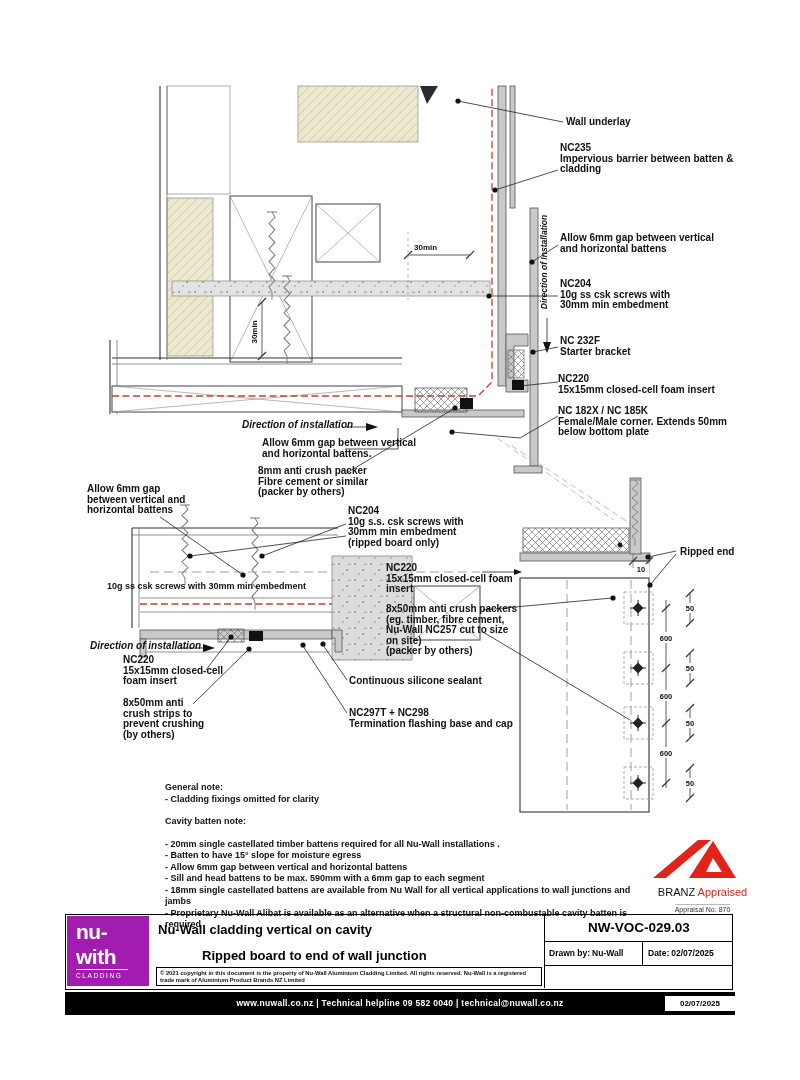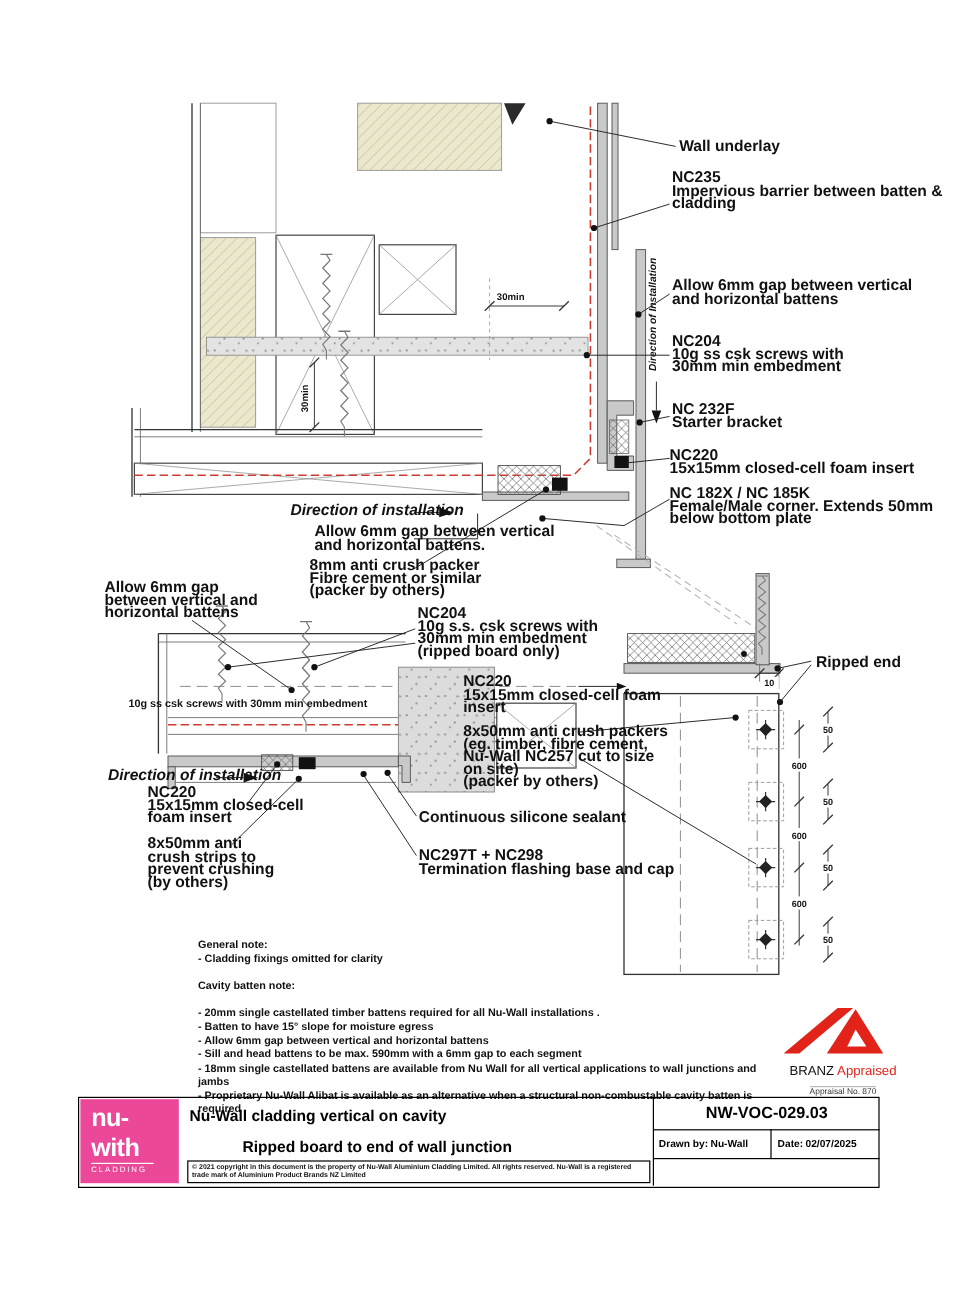--- a/index.html
+++ b/index.html
@@ -18,33 +18,33 @@
   .tick{stroke:#333;stroke-width:1.1}
   .dsh{stroke:#888;stroke-width:.8;stroke-dasharray:9 5;fill:none}
   .dashthin{stroke:#999;stroke-width:.7;stroke-dasharray:3 3;fill:none}
   .proj{stroke:#b5b5b5;stroke-width:.9;stroke-dasharray:6 4;fill:none}
   .dot{fill:#111}
   .scr{stroke:#777;stroke-width:.9;fill:none}
   .dbox{fill:none;stroke:#999;stroke-width:.8;stroke-dasharray:3 2}
   .dimtxt{font-size:7.5px;font-weight:700}
   .dimtxt30{font-size:8px;font-weight:700}
   .dirv{font-size:8.5px;font-weight:700;font-style:italic}
-  .ann{position:absolute;font-size:13px;line-height:10.5px;font-weight:700;color:#111;
+  .ann{position:absolute;font-size:10px;line-height:10.5px;font-weight:700;color:#111;
     white-space:pre-line;}
   .ann.it{font-style:italic;}
   .notes{position:absolute;left:165px;top:782px;width:470px;color:#111;}
   .notes .nt{font-size:9px;font-weight:700;line-height:11.5px;}
   .notes .sp{height:11px;}
   .branz{position:absolute;left:645px;top:832px;width:115px;text-align:center;}
   .branz .line1{font-size:11px;font-weight:400;}
   .branz .brand{color:#111;} .branz .appr{color:#e2231a;}
   .branz .no{font-size:7px;color:#333;border-top:1px solid #bbb;display:inline-block;
     padding-top:1px;margin-top:1px;}
   .tblock{position:absolute;left:65px;top:914px;width:668px;height:76px;border:1.6px solid #000;box-sizing:border-box;}
-  .logo{position:absolute;left:1px;top:1px;width:82px;height:70px;background:#ec4899;color:#fff;
+  .logo{position:absolute;left:1px;top:1px;width:82px;height:70px;background:#a21caf;color:#fff;
     padding-left:9px;box-sizing:border-box;}
   .logo .big{font-size:21px;font-weight:700;line-height:19px;letter-spacing:-.5px;margin-top:6px;}
   .logo .rule{width:52px;border-top:1.5px solid #fff;margin:3px 0 2px 0;}
   .logo .sub{font-size:6.5px;letter-spacing:1.6px;}
   .t1{position:absolute;left:92px;top:7px;font-size:13px;font-weight:700;}
   .t2{position:absolute;left:92px;top:33px;font-size:13px;font-weight:700;padding-left:44px;}
   .copyr{position:absolute;left:90px;top:52px;width:386px;height:19px;border:1px solid #000;
     font-size:5.8px;line-height:7px;font-weight:700;padding:2px 3px;box-sizing:border-box;color:#111;}
   .rblock{position:absolute;left:478px;top:0;width:188px;height:73px;border-left:1.4px solid #000;}
   .dno{position:absolute;left:0;top:0;width:188px;height:26px;border-bottom:1.2px solid #000;
@@ -374,14 +374,18 @@
   <div class="copyr">© 2021 copyright in this document is the property of Nu-Wall Aluminium Cladding Limited. All rights reserved. Nu-Wall is a registered trade mark of Aluminium Product Brands NZ Limited</div>
   <div class="rblock">
     <div class="dno">NW-VOC-029.03</div>
     <div class="cellrow cr2">
       <div class="cell cl"><span>Drawn by:</span><span class="val">Nu-Wall</span></div>
       <div class="cell crt"><span>Date:</span><span class="val">02/07/2025</span></div>
     </div>
   </div>
 </div>
 
+<div class="footer">
+  <div class="ftxt">www.nuwall.co.nz   |   Technical helpline 09 582 0040   |   technical@nuwall.co.nz</div>
+  <div class="fdate">02/07/2025</div>
+</div>
 
 </div>
 
 </body></html>

